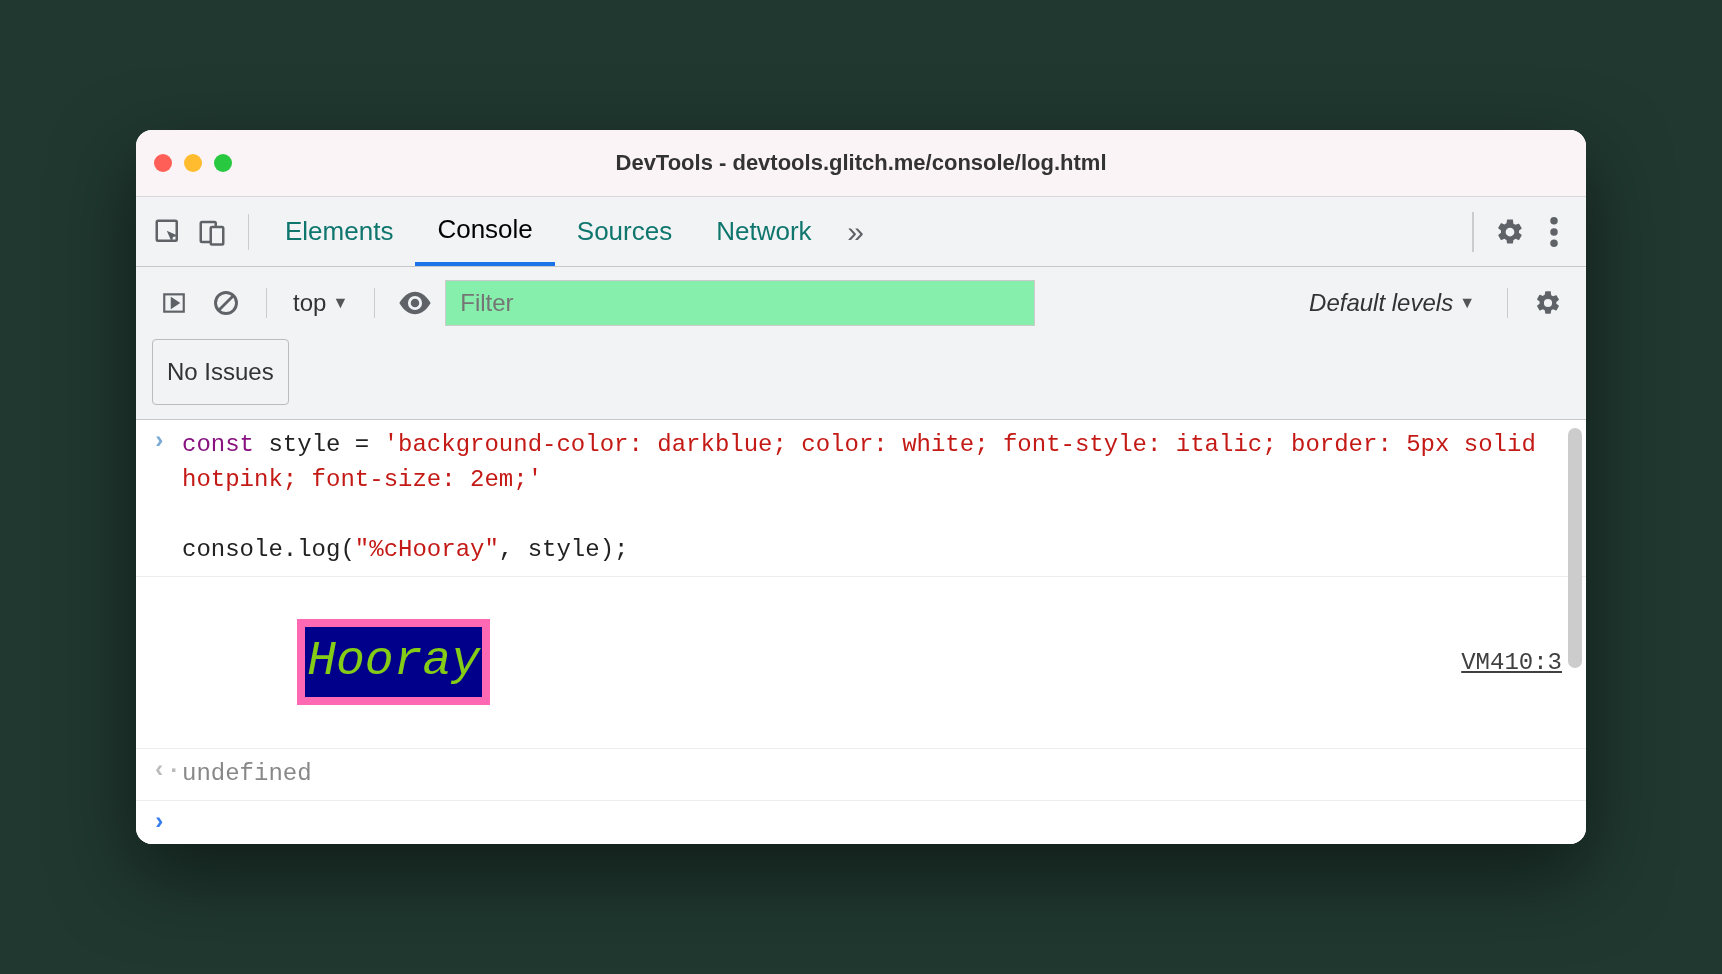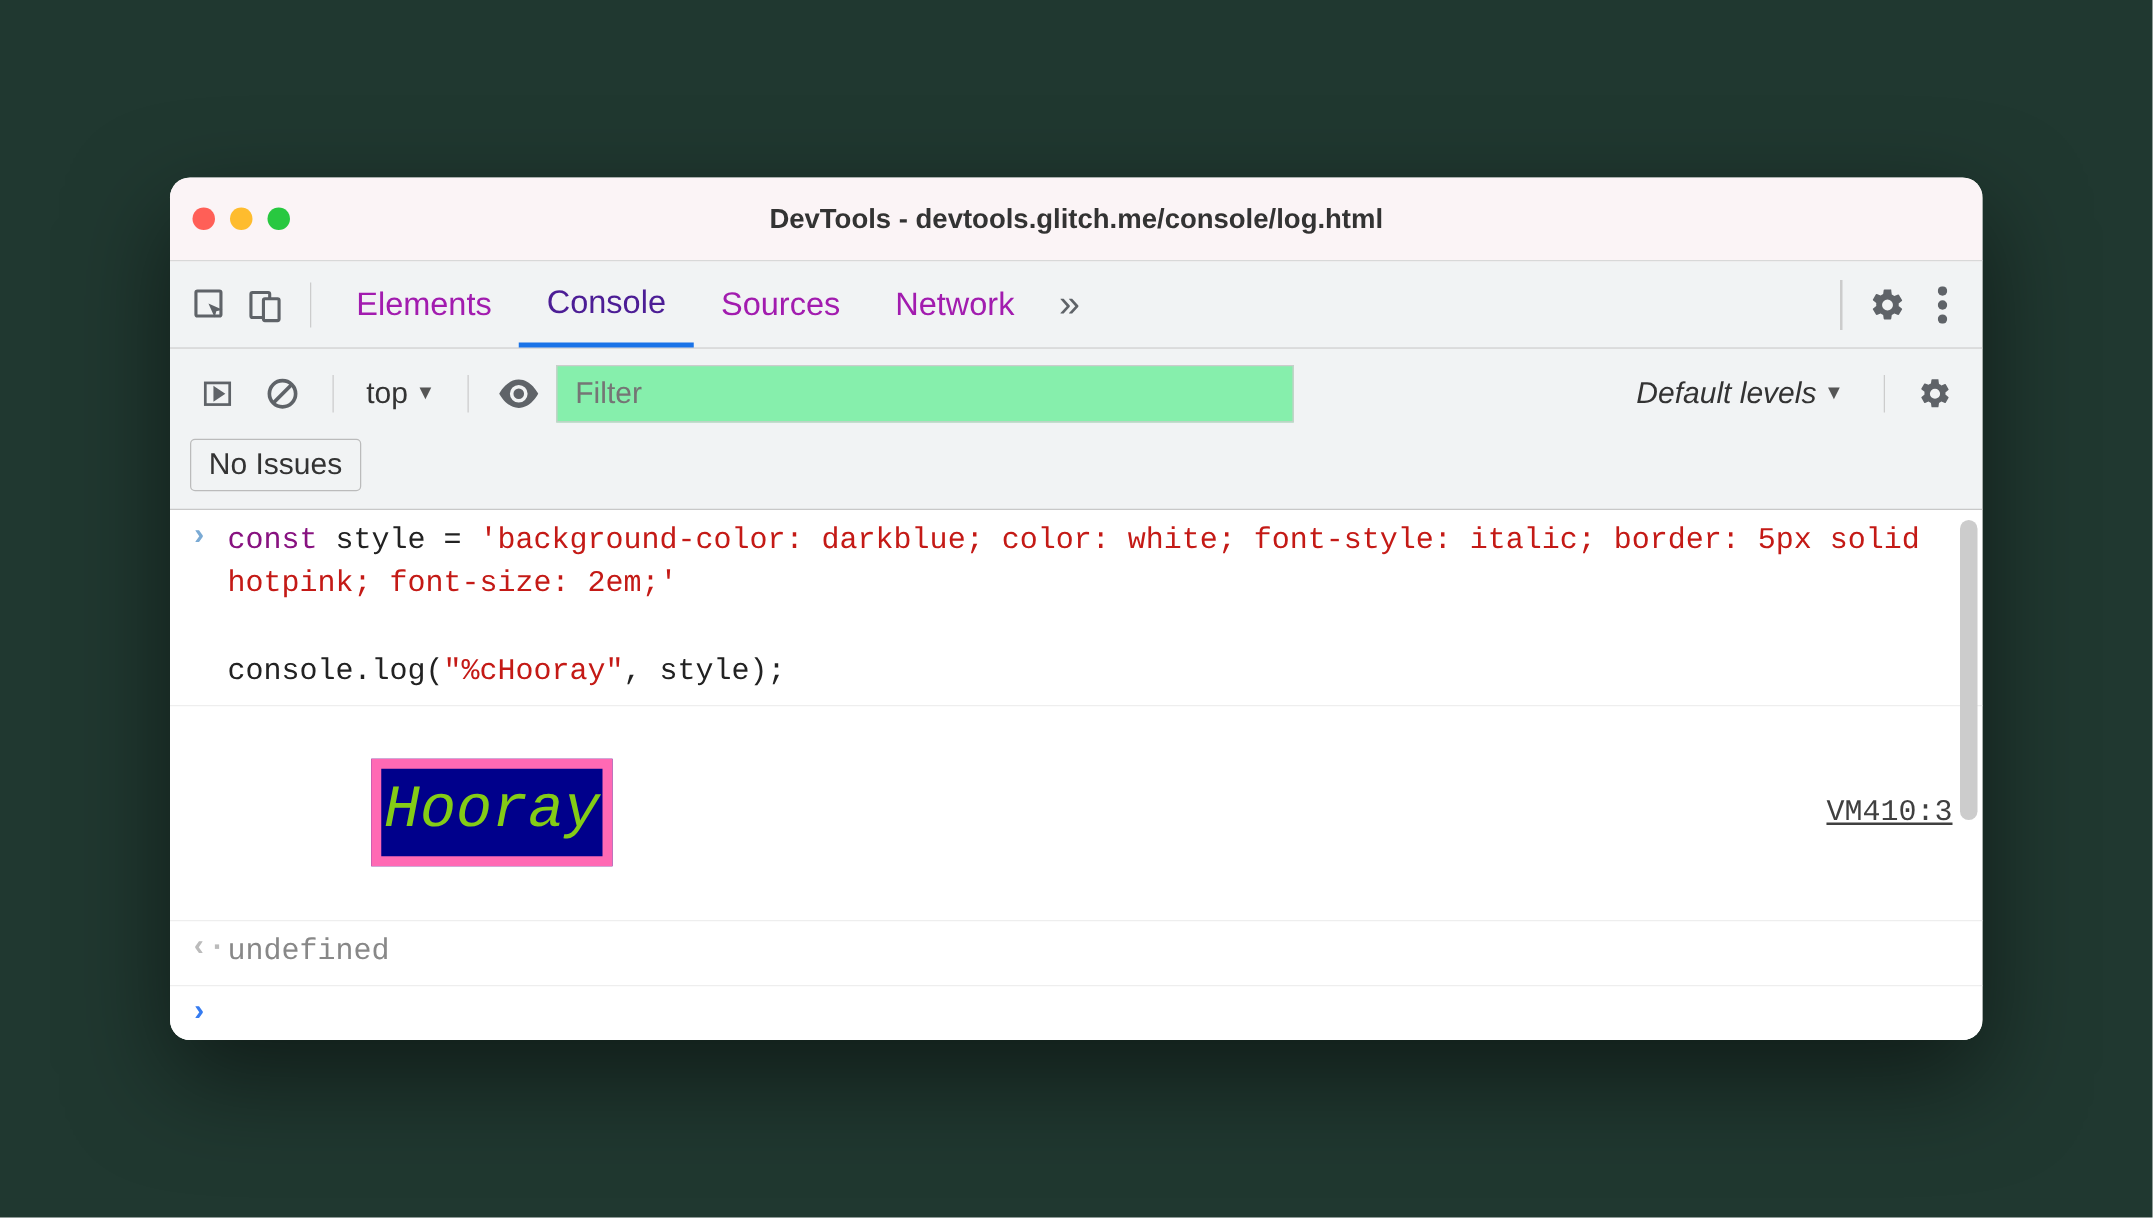--- a/index.html
+++ b/index.html
@@ -49,24 +49,24 @@
   .icon-btn {
     width: 44px; height: 44px;
     display:flex; align-items:center; justify-content:center;
     cursor:pointer; color:#5f6368;
   }
   .sep { width:1px; height:36px; background:#ccc; margin:0 14px; }
   .tab {
     padding: 0 22px;
     height: 100%;
     display:flex; align-items:center;
-    font-size: 26px; color:#a21caf;
+    font-size: 26px; color:#0f766e;
     cursor:pointer;
   }
-  .tab.active { color:#4c1d95; border-bottom: 4px solid #1a73e8; font-weight:500; }
+  .tab.active { color:#000000; border-bottom: 4px solid #1a73e8; font-weight:500; }
   .spacer { flex:1; }
   .sep-thick { width:2px; height:40px; background:#ccc; margin:0 14px; }
   
   .toolbar {
     background:#f1f3f4;
     padding: 10px 16px 0 16px;
     border-bottom:1px solid #c8c8c8;
   }
   .toolbar-row1 {
     display:flex; align-items:center; gap:8px;
@@ -88,21 +88,21 @@
     display:flex; align-items:center; gap:6px;
     font-size:24px; color:#333; cursor:pointer;font-style:italic;
   }
   .toolbar-row2 {
     padding: 10px 0 14px 0;
   }
   .issues-btn {
     display:inline-block;
     border:1px solid #bbb;
     background:#fff0;
-    padding: 6px 14px;
+    padding: 18px 14px;
     font-size:24px; color:#333;
     border-radius:4px;
     cursor:pointer;
   }
   
   .console-body {
     background:#fff;
     font-family: Menlo, Monaco, "Courier New", monospace;
     font-size: 24px;
     position:relative;

